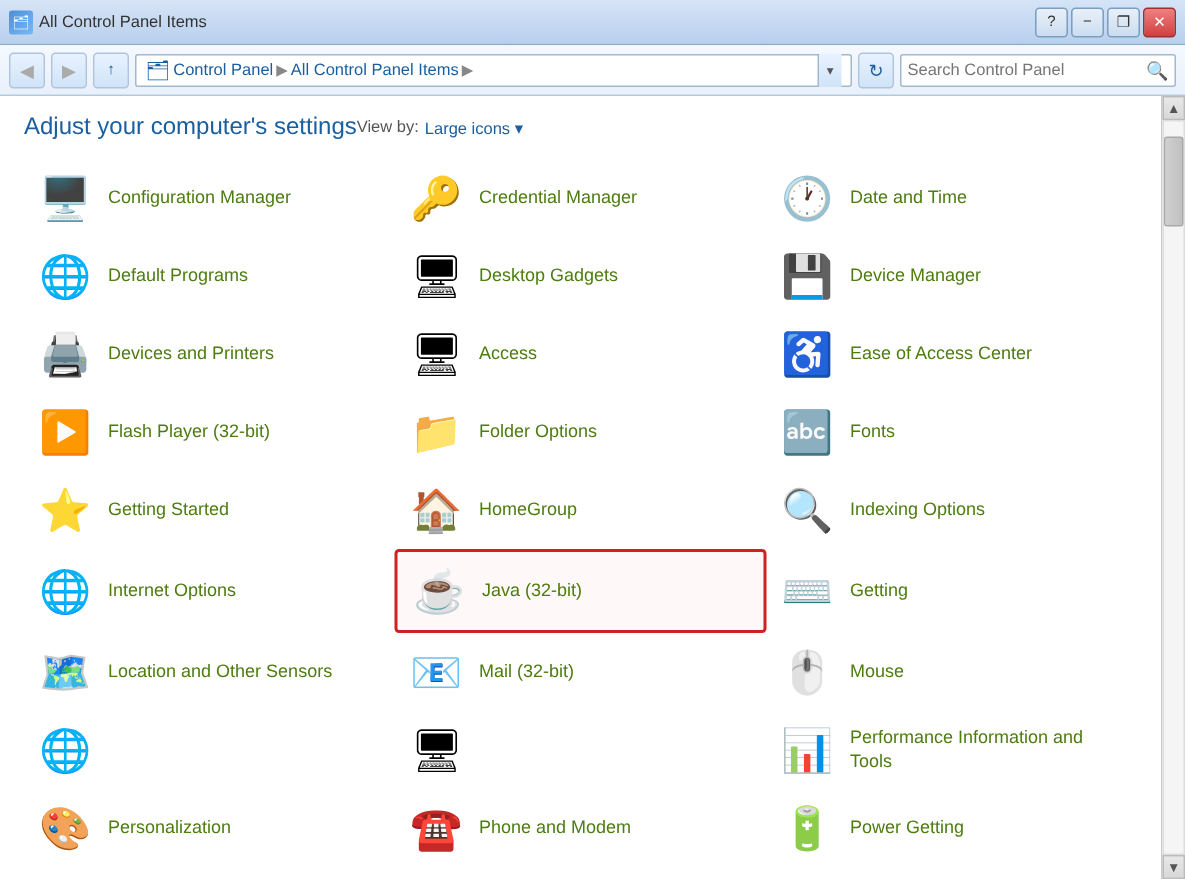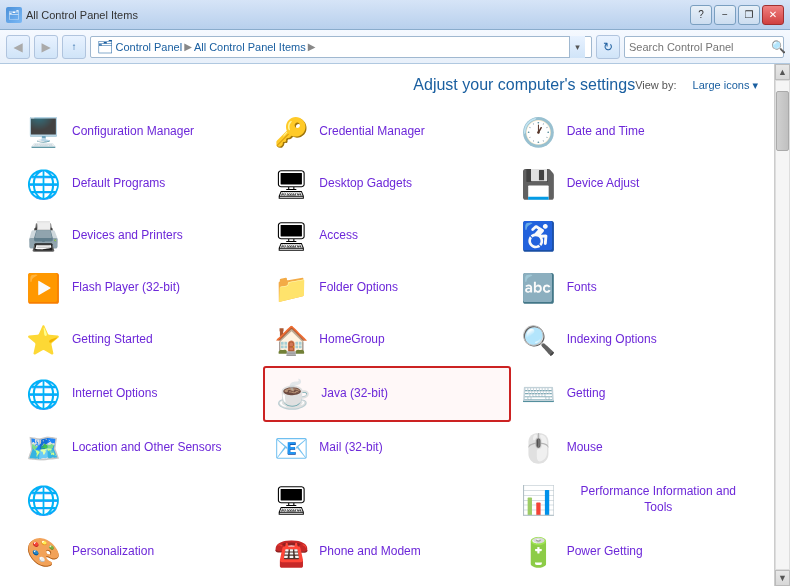--- a/index.html
+++ b/index.html
@@ -106,21 +106,21 @@
       width: 24px;
       height: 24px;
       border-radius: 3px;
       border: 1px solid #b0c4de;
       background: linear-gradient(to bottom, #e8f2ff, #d0e4f8);
       cursor: pointer;
       display: flex; align-items: center; justify-content: center;
       color: #2060a0; font-size: 12px;
     }
     .search-bar {
-      width: 160px;
+      width: 184px;
       height: 22px;
       border: 1px solid #a0b8d0;
       border-radius: 2px;
       display: flex;
       align-items: center;
       background: white;
       padding: 0 4px;
     }
     .search-input {
       border: none; outline: none; flex: 1; font-size: 11px; color: #999;
@@ -140,35 +140,35 @@
     
     .content-area {
       flex: 1;
       padding: 12px 16px;
       overflow: hidden;
       position: relative;
     }
 
     .content-header {
       display: flex;
-      justify-content: flex-end;
+      justify-content: flex-start;
       align-items: center;
       margin-bottom: 12px;
     }
 
     .content-title {
       font-size: 16px;
       color: #1a5fa0;
       font-weight: normal;
     }
 
     .view-by {
       display: flex;
       align-items: center;
-      gap: 16px;
+      gap: 4px;
       font-size: 11px;
       color: #555;
     }
     .view-by-link {
       color: #1a5fa0;
       text-decoration: none;
       cursor: pointer;
     }
 
     
@@ -198,23 +198,22 @@
       height: 40px;
       flex-shrink: 0;
       display: flex;
       align-items: center;
       justify-content: center;
       font-size: 28px;
     }
 
     .item-label {
       font-size: 12px;
-      color: #6d28d9;
+      color: #4d7c0f;
       line-height: 1.3;
-      text-align: center;
     }
 
     
     .scrollbar {
       width: 16px;
       background: #f0f0f0;
       border-left: 1px solid #ccc;
       display: flex;
       flex-direction: column;
       align-items: center;
@@ -312,32 +311,33 @@
         <div class="grid-item">
           <div class="item-icon">🌐</div>
           <div class="item-label">Default Programs</div>
         </div>
         <div class="grid-item">
           <div class="item-icon">🖥</div>
           <div class="item-label">Desktop Gadgets</div>
         </div>
         <div class="grid-item">
           <div class="item-icon">💾</div>
-          <div class="item-label">Device Adjust</div>
+          <div class="item-label">Device Manager</div>
         </div>
         <div class="grid-item">
           <div class="item-icon">🖨️</div>
           <div class="item-label">Devices and Printers</div>
         </div>
         <div class="grid-item">
           <div class="item-icon">🖥</div>
           <div class="item-label">Access</div>
         </div>
         <div class="grid-item">
           <div class="item-icon">♿</div>
+          <div class="item-label">Ease of Access Center</div>
         </div>
         <div class="grid-item">
           <div class="item-icon">▶️</div>
           <div class="item-label">Flash Player (32-bit)</div>
         </div>
         <div class="grid-item">
           <div class="item-icon">📁</div>
           <div class="item-label">Folder Options</div>
         </div>
         <div class="grid-item">

